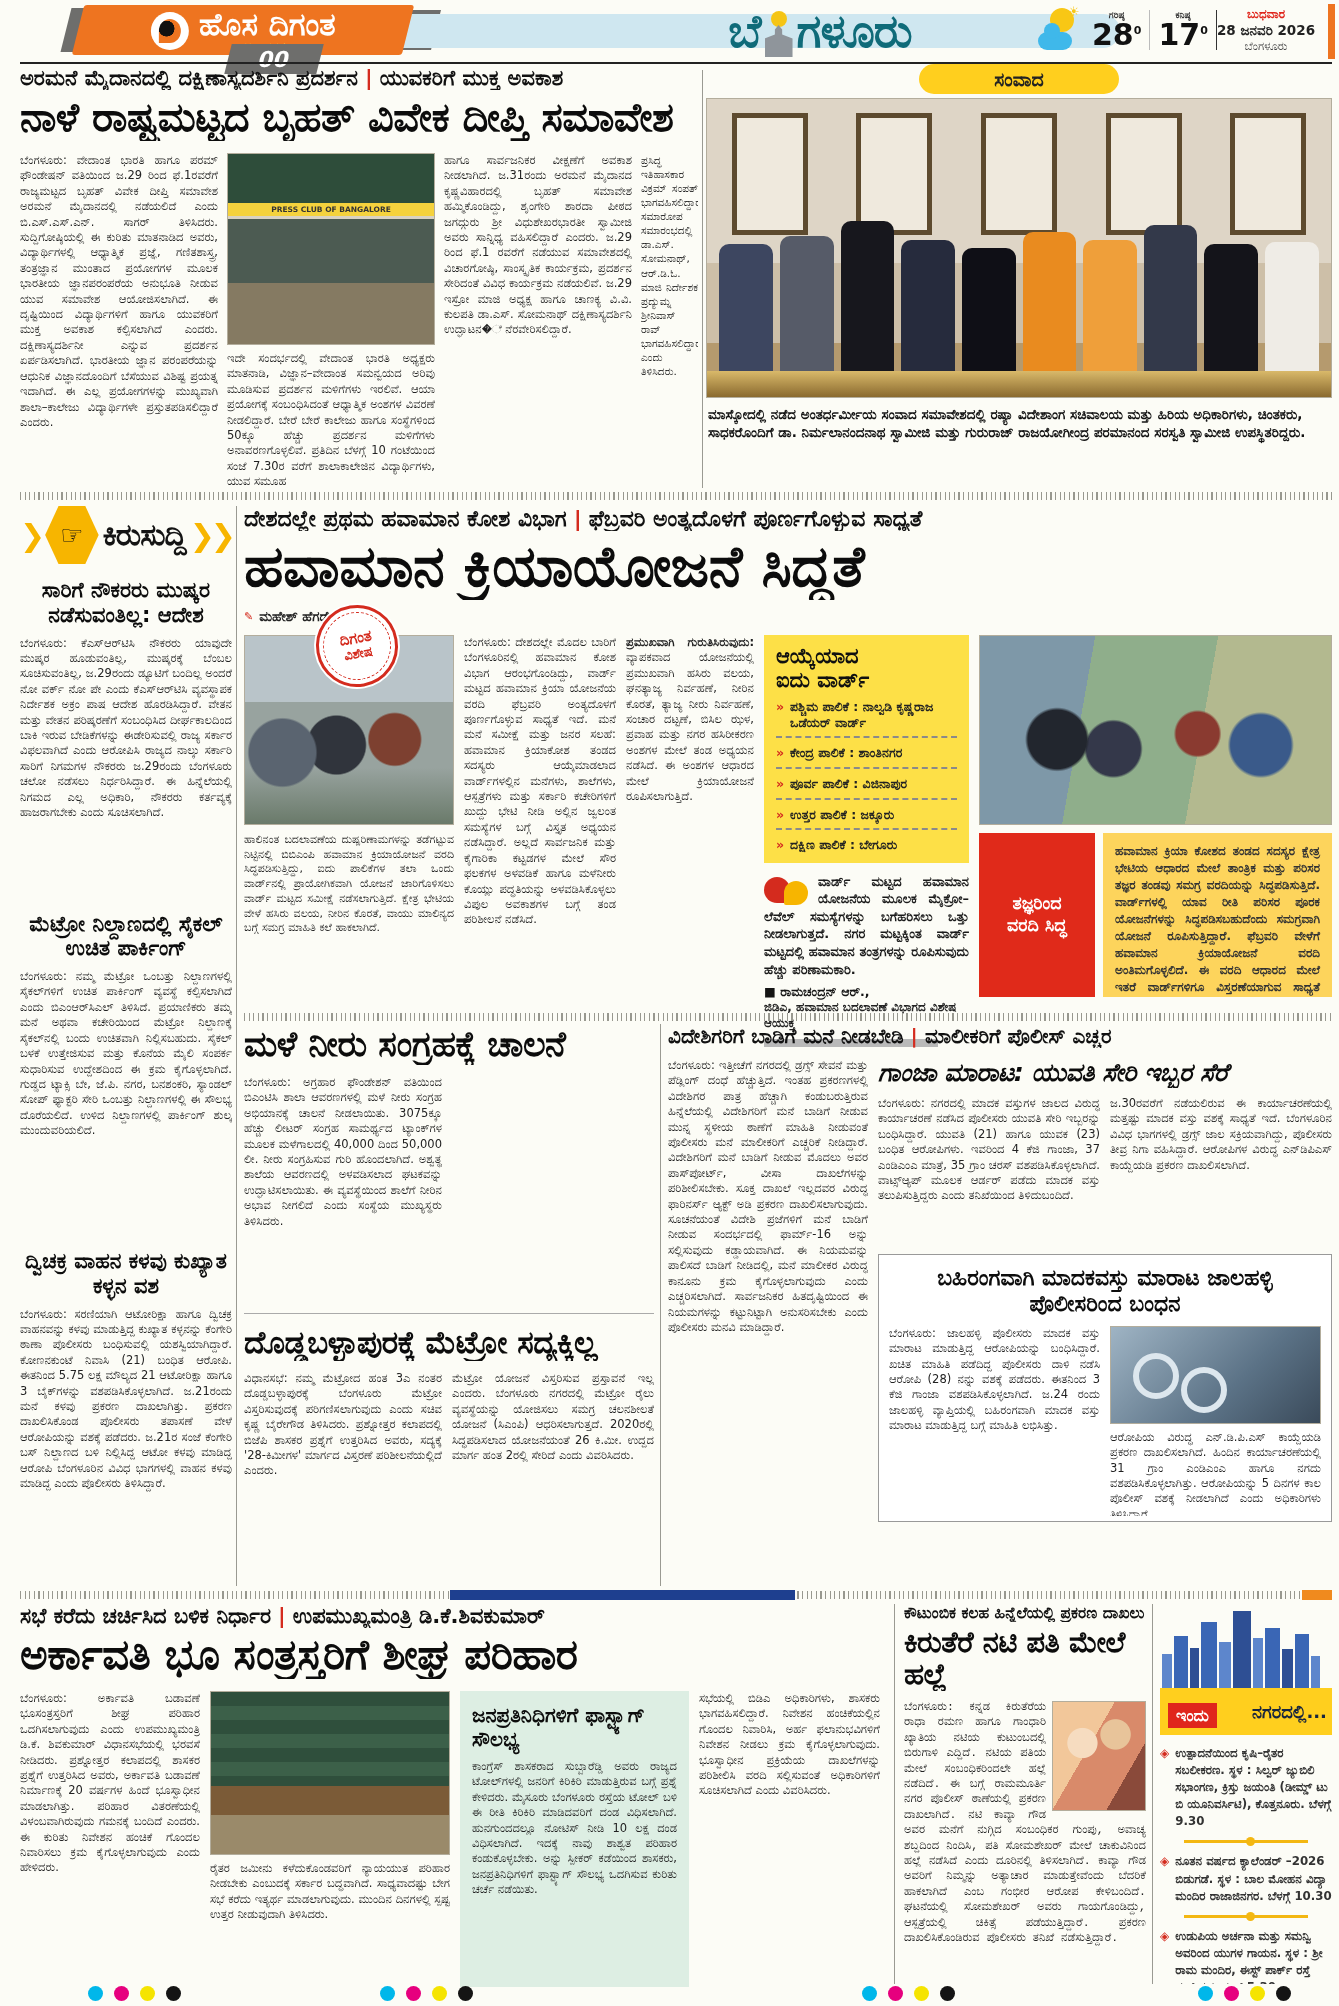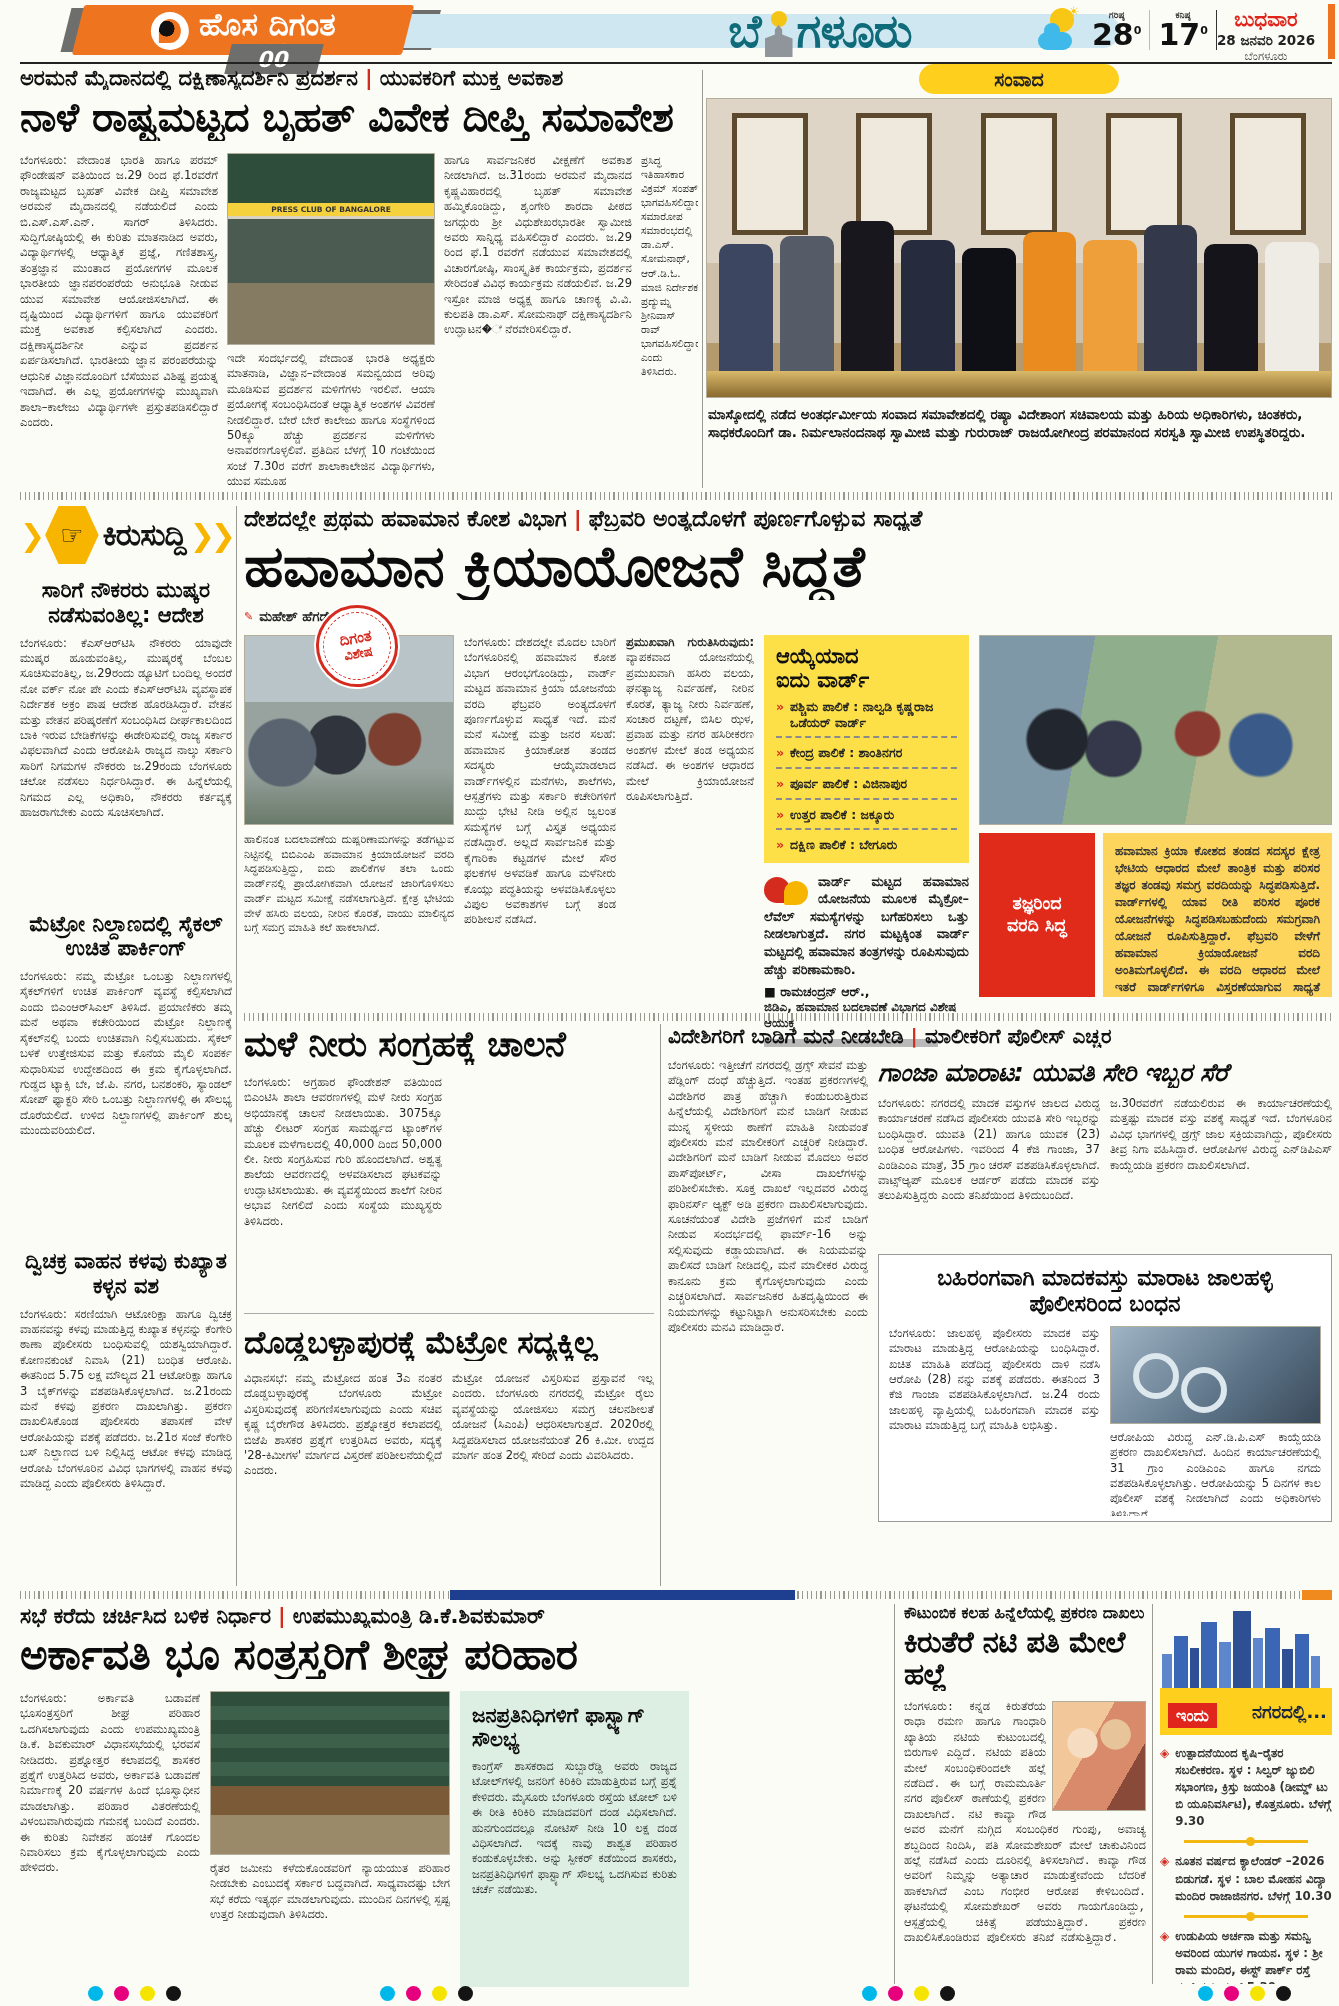--- a/index.html
+++ b/index.html
@@ -40,21 +40,21 @@
   .wxicon .sun{position:absolute;left:12px;top:0;width:24px;height:24px;border-radius:50%;background:#f8c715;}
   .wxicon .ray{position:absolute;left:30px;top:-4px;color:#f8c715;font-size:13px;}
   .wxicon .cloud{position:absolute;left:0;bottom:2px;width:34px;height:18px;border-radius:10px;background:#3fb8ea;}
   .wxicon .cloud::before{content:"";position:absolute;left:6px;top:-9px;width:16px;height:16px;border-radius:50%;background:#3fb8ea;}
   .temp{display:flex;flex-direction:column;align-items:center;line-height:1;}
   .temp .lb{font-size:9px;font-weight:700;color:#333;}
   .temp .v{font-size:30px;font-weight:800;color:#111;}
   .temp sup{font-size:11px;}
   .wxdiv{width:1px;height:40px;background:#bbb;}
   .dateblk{position:absolute;left:1210px;top:7px;width:112px;text-align:center;line-height:1.25;}
-  .dateblk .day{color:#e0261c;font-weight:800;font-size:20px;}
+  .dateblk .day{color:#e0261c;font-weight:800;font-size:12px;}
   .dateblk .dt{font-weight:700;font-size:13.5px;color:#222;}
   .dateblk .ct{font-size:11.5px;color:#444;}
   .orangebar{position:absolute;right:4px;top:4px;width:7px;height:55px;background:#ee7420;}
   
   .pill{position:absolute;left:250px;top:0;width:200px;height:30px;background:#ffcf1e;border-radius:16px;
         display:flex;align-items:center;justify-content:center;font-weight:800;font-size:19px;color:#222;}
   .frames{position:absolute;top:14px;left:4%;right:4%;display:flex;justify-content:space-between;}
   .frame{width:66px;height:112px;border:5px solid #5d4a2e;background:#efe9dd;}
   .pplrow{position:absolute;left:2%;right:2%;bottom:26px;height:205px;display:flex;align-items:flex-end;gap:7px;}
   .pp{flex:1;border-radius:10px 10px 0 0;}
@@ -367,20 +367,21 @@
       <div style="width:240px;">
         <div class="ph" style="height:162px;background:
           linear-gradient(rgba(0,0,0,0) 0 58%, #7b5b37 58% 76%, #9a8a6a 76% 100%),
           repeating-linear-gradient(180deg,#2f4f3c 0 14px,#3c6049 14px 28px);"></div>
         <div class="b" style="margin-top:6px;height:122px;">ರೈತರ ಜಮೀನು ಕಳೆದುಕೊಂಡವರಿಗೆ ನ್ಯಾಯಯುತ ಪರಿಹಾರ ನೀಡಬೇಕು ಎಂಬುದಕ್ಕೆ ಸರ್ಕಾರ ಬದ್ಧವಾಗಿದೆ. ಸಾಧ್ಯವಾದಷ್ಟು ಬೇಗ ಸಭೆ ಕರೆದು ಇತ್ಯರ್ಥ ಮಾಡಲಾಗುವುದು. ಮುಂದಿನ ದಿನಗಳಲ್ಲಿ ಸ್ಪಷ್ಟ ಉತ್ತರ ನೀಡುವುದಾಗಿ ತಿಳಿಸಿದರು.</div>
       </div>
       <div class="greenbox" style="width:205px;height:272px;">
         <div class="gb-h">ಜನಪ್ರತಿನಿಧಿಗಳಿಗೆ ಫಾಸ್ಟ್ಯಾಗ್ ಸೌಲಭ್ಯ</div>
         <div class="b" style="height:200px;">ಕಾಂಗ್ರೆಸ್ ಶಾಸಕರಾದ ಸುಬ್ಬಾರೆಡ್ಡಿ ಅವರು ರಾಜ್ಯದ ಟೋಲ್‌ಗಳಲ್ಲಿ ಜನರಿಗೆ ಕಿರಿಕಿರಿ ಮಾಡುತ್ತಿರುವ ಬಗ್ಗೆ ಪ್ರಶ್ನೆ ಕೇಳಿದರು. ಮೈಸೂರು ಬೆಂಗಳೂರು ರಸ್ತೆಯ ಟೋಲ್ ಬಳಿ ಈ ರೀತಿ ಕಿರಿಕಿರಿ ಮಾಡಿದವರಿಗೆ ದಂಡ ವಿಧಿಸಲಾಗಿದೆ. ಹುನಗುಂದದಲ್ಲೂ ನೋಟಿಸ್ ನೀಡಿ 10 ಲಕ್ಷ ದಂಡ ವಿಧಿಸಲಾಗಿದೆ. ಇದಕ್ಕೆ ನಾವು ಶಾಶ್ವತ ಪರಿಹಾರ ಕಂಡುಕೊಳ್ಳಬೇಕು. ಅನ್ನು ಸ್ಪೀಕರ್ ಕಡೆಯಿಂದ ಶಾಸಕರು, ಜನಪ್ರತಿನಿಧಿಗಳಿಗೆ ಫಾಸ್ಟ್ಯಾಗ್ ಸೌಲಭ್ಯ ಒದಗಿಸುವ ಕುರಿತು ಚರ್ಚೆ ನಡೆಯಿತು.</div>
       </div>
+      <div class="b" style="flex:1;height:100%;">ಸಭೆಯಲ್ಲಿ ಬಿಡಿಎ ಅಧಿಕಾರಿಗಳು, ಶಾಸಕರು ಭಾಗವಹಿಸಲಿದ್ದಾರೆ. ನಿವೇಶನ ಹಂಚಿಕೆಯಲ್ಲಿನ ಗೊಂದಲ ನಿವಾರಿಸಿ, ಅರ್ಹ ಫಲಾನುಭವಿಗಳಿಗೆ ನಿವೇಶನ ನೀಡಲು ಕ್ರಮ ಕೈಗೊಳ್ಳಲಾಗುವುದು. ಭೂಸ್ವಾಧೀನ ಪ್ರಕ್ರಿಯೆಯ ದಾಖಲೆಗಳನ್ನು ಪರಿಶೀಲಿಸಿ ವರದಿ ಸಲ್ಲಿಸುವಂತೆ ಅಧಿಕಾರಿಗಳಿಗೆ ಸೂಚಿಸಲಾಗಿದೆ ಎಂದು ವಿವರಿಸಿದರು.</div>
     </div>
   </div>
   <div class="vrule" style="left:894px;top:1604px;height:380px;"></div>
 
   <div class="abs" style="left:904px;top:1604px;width:242px;height:384px;overflow:hidden;">
     <div class="kick" style="font-size:15.5px;white-space:normal;">ಕೌಟುಂಬಿಕ ಕಲಹ ಹಿನ್ನೆಲೆಯಲ್ಲಿ ಪ್ರಕರಣ ದಾಖಲು</div>
     <div class="hl" style="font-size:29px;white-space:normal;line-height:1.12;margin-top:4px;">ಕಿರುತೆರೆ ನಟಿ ಪತಿ ಮೇಲೆ ಹಲ್ಲೆ</div>
     <div class="b" style="margin-top:8px;height:278px;font-family:Liberation Mono, monospace;">
       <span class="ph" style="float:right;width:92px;height:108px;margin:2px 0 4px 6px;background:
         radial-gradient(circle at 32% 38%, #f6dcc0 0 16%, transparent 17%),

